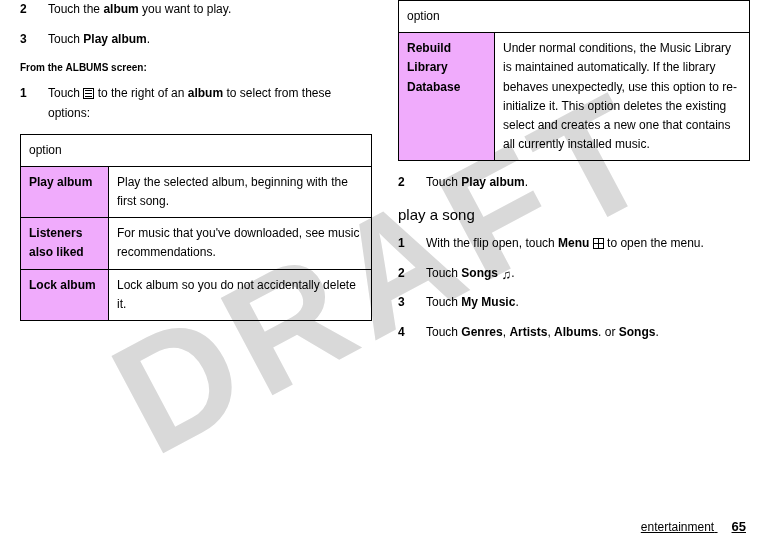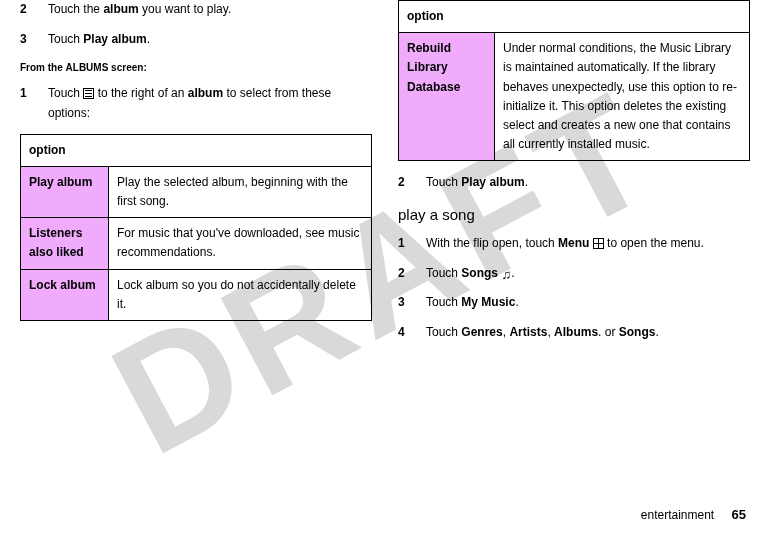--- a/index.html
+++ b/index.html
@@ -51,36 +51,37 @@
     border: 1px solid #000;
     padding: 6px 8px;
     text-align: left;
     vertical-align: top;
     font-size: 12px;
     line-height: 1.6;
   }
   table.opt th {
     background: #fff;
     font-family: "Arial Narrow", Arial, sans-serif;
-    font-weight: bold;
+    font-weight: normal;
   }
   table.opt td.label {
     background: #f0abfc;
     font-family: "Arial Narrow", Arial, sans-serif;
     font-weight: bold;
     width: 88px;
   }
   .col2 table.opt td.label { width: 96px; }
 
   .footer {
     position: absolute;
-    bottom: 24px;
+    bottom: 12px;
     right: 24px;
     font-size: 12px;
     z-index: 1;
+    text-decoration: underline;
   }
   .footer .pnum { font-weight: bold; margin-left: 14px; font-size: 13px; }
 
   .icon-list {
     display: inline-block;
     width: 11px; height: 11px;
     border: 1px solid #000;
     background: #fff;
     vertical-align: -2px;
     position: relative;

